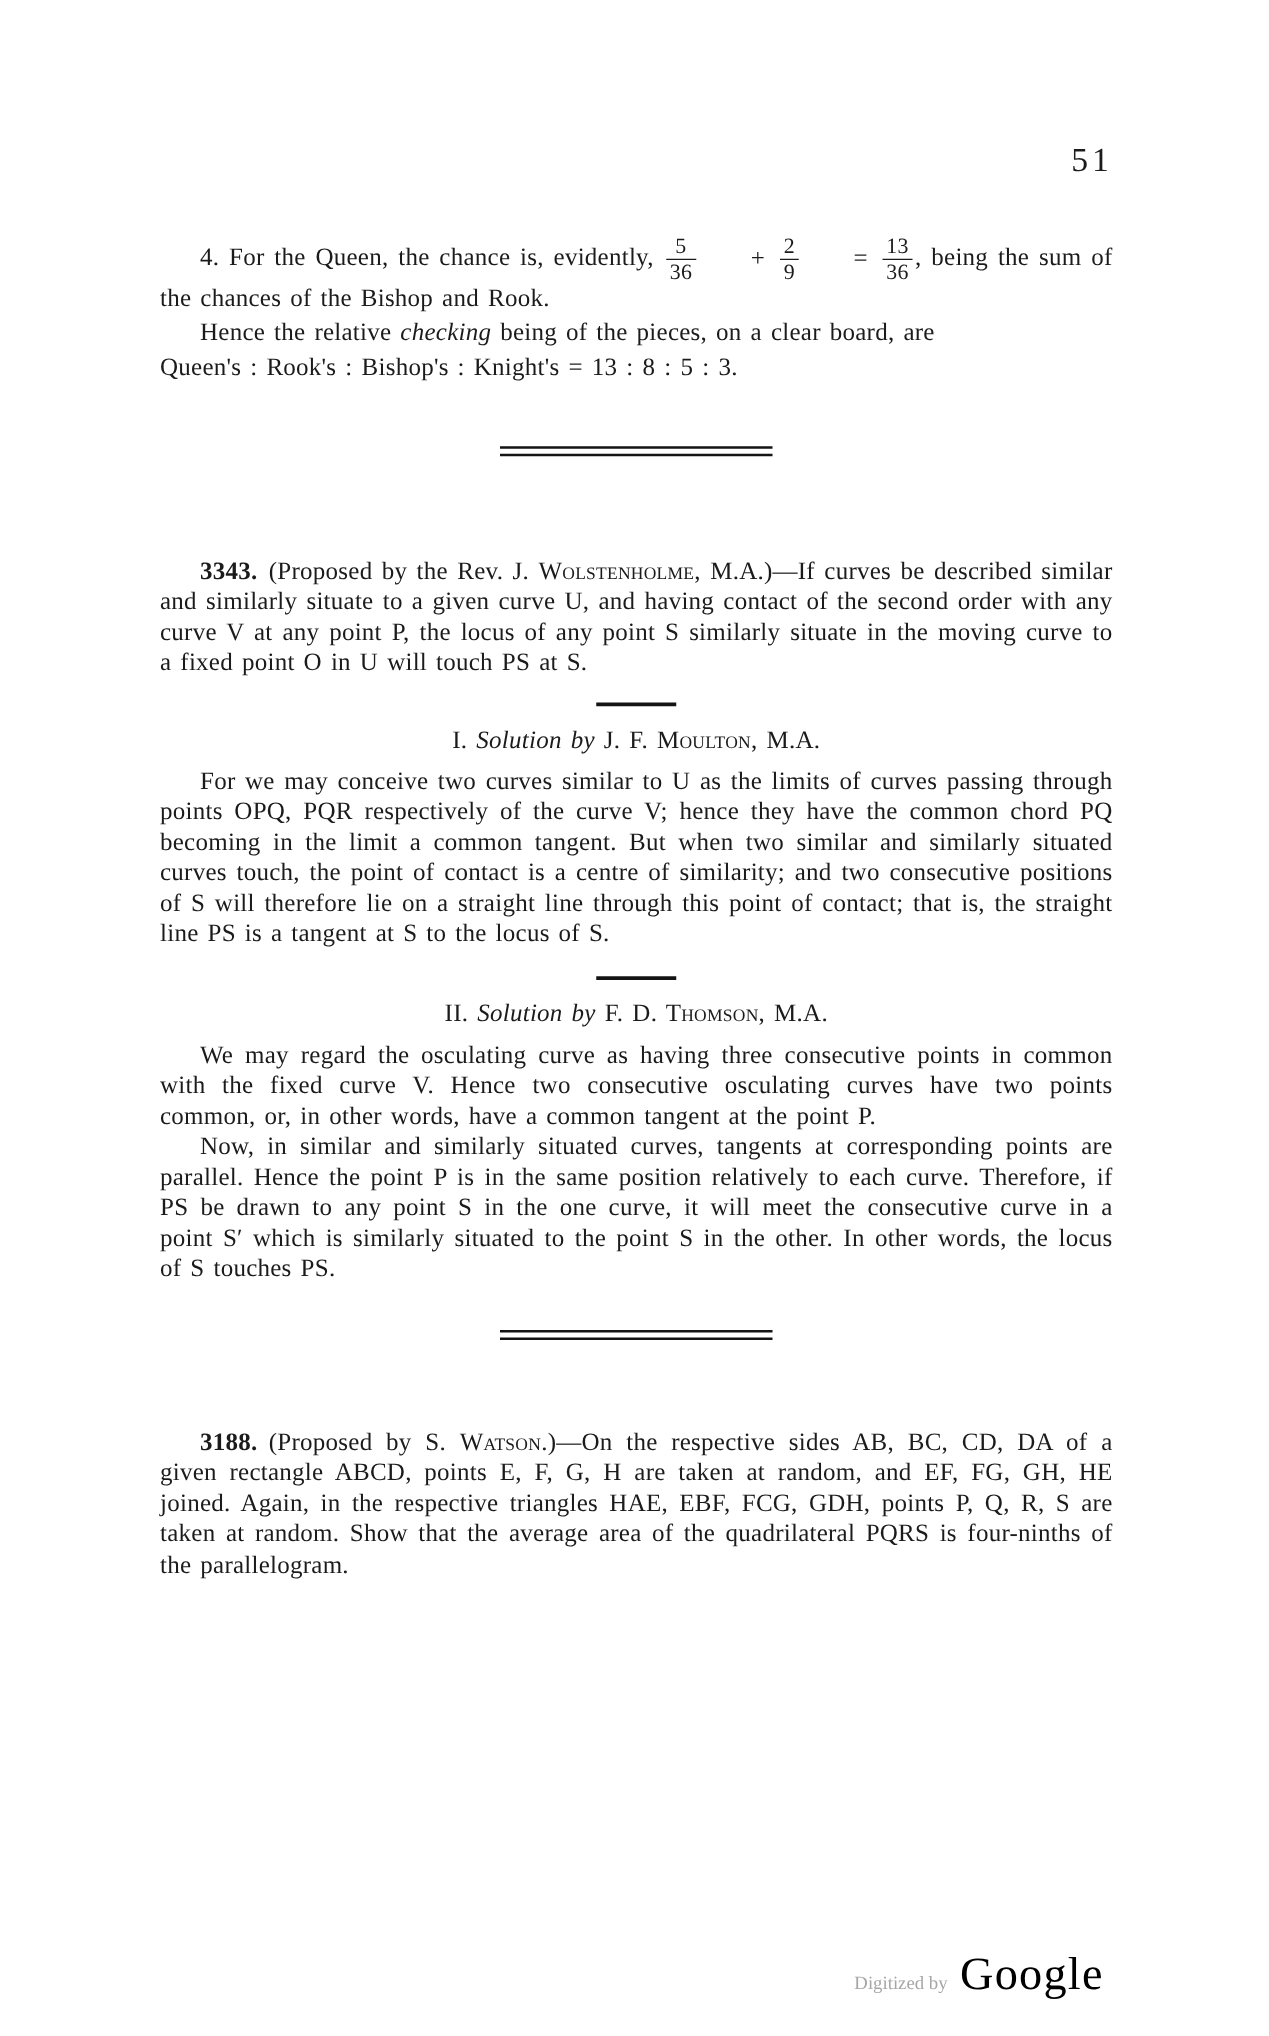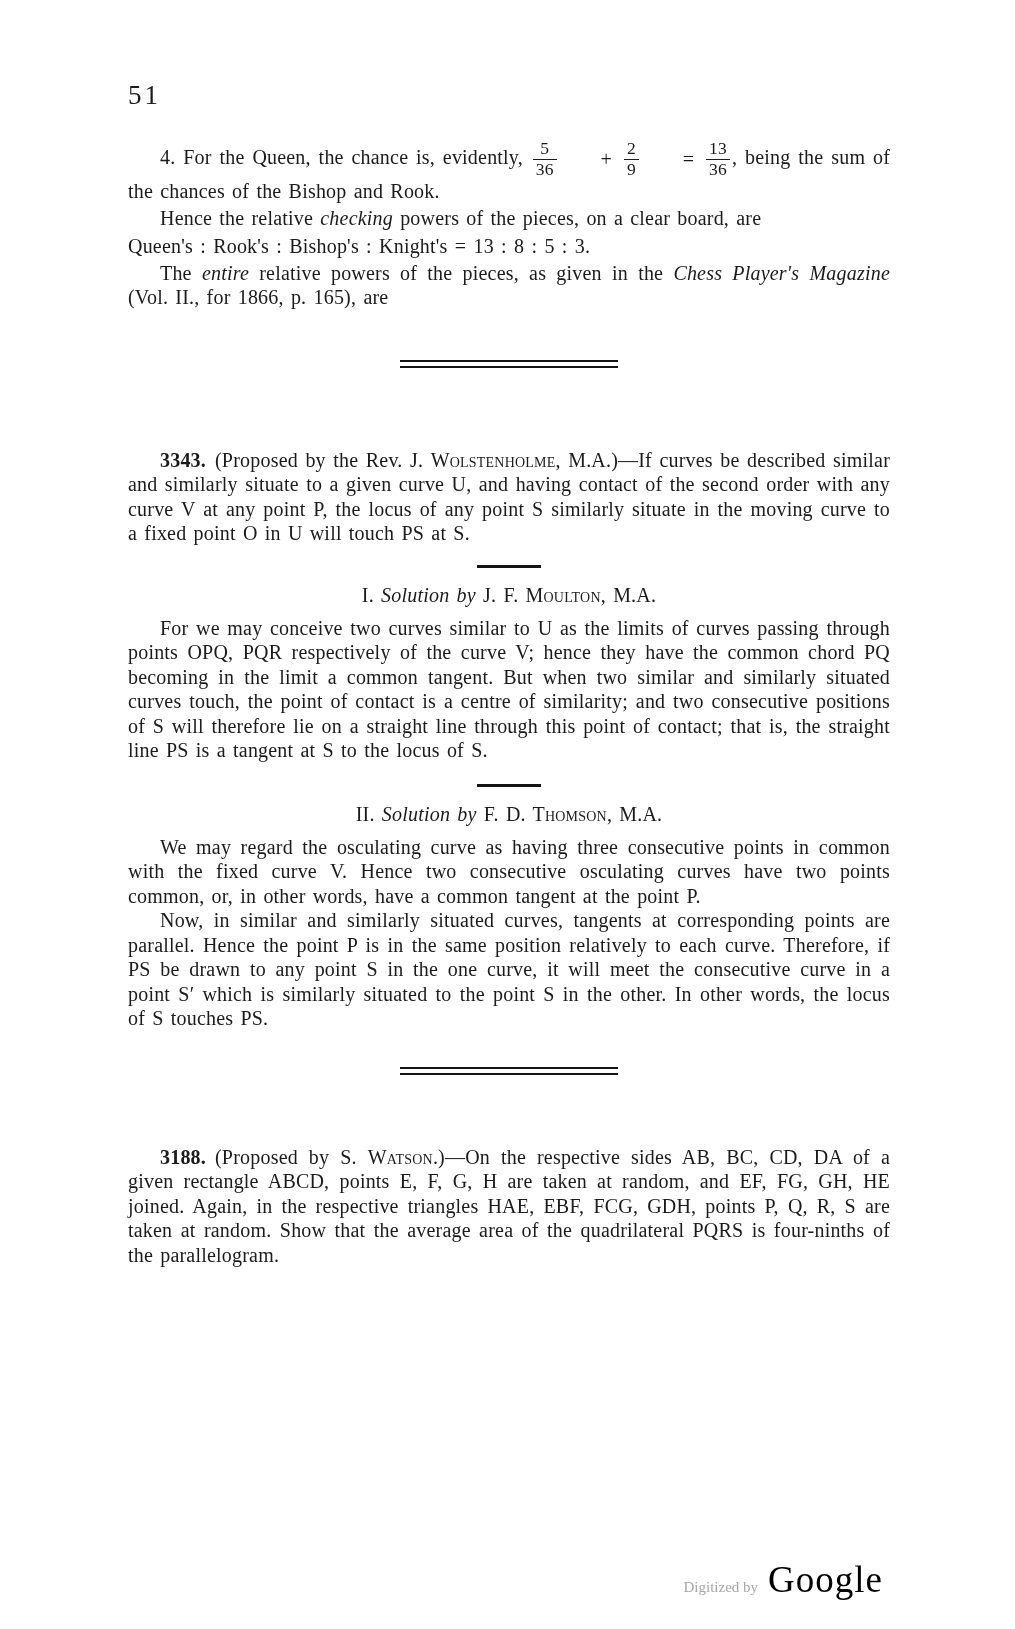--- a/index.html
+++ b/index.html
@@ -10,35 +10,35 @@
     color: #1b1b1b;
     font-family: "Liberation Serif", serif;
     position: relative;
     overflow: hidden;
   }
   .content {
     width: 762px;
     margin-left: 128px;
   }
   .page-number {
-    padding-top: 80px;
-    text-align: left;
+    padding-top: 113px;
+    text-align: right;
     font-size: 27px;
     font-weight: normal;
     letter-spacing: 3px;
   }
   p.body {
     font-size: 20px;
     line-height: 24.5px;
     text-align: justify;
     word-spacing: 2px;
     letter-spacing: 0.2px;
   }
   .indent { text-indent: 32px; }
-  .para1 { margin-top: 28px; }
+  .para1 { margin-top: 43px; }
   .hence { margin-top: 2px; }
   .ratio {
     text-align: center;
     text-indent: 0;
     margin: 4px 0 2px 0;
   }
   .entire { margin-top: 2px; }
   .ratio2 { margin-top: 3px; }
   .frac {
     display: inline-block;
@@ -112,25 +112,24 @@
   <h1 class="page-number">51</h1>
 
   <p class="body indent para1"><span class="item-no">4.</span>
     <span>For the Queen, the chance is, evidently,</span>
     <span class="frac"><span class="num">5</span><span class="den">36</span></span>
     <span class="op">+</span>
     <span class="frac"><span class="num">2</span><span class="den">9</span></span>
     <span class="op">=</span>
     <span class="frac"><span class="num">13</span><span class="den">36</span></span><span>, being the sum of the chances of the Bishop and Rook.</span></p>
 
-  <p class="body indent hence"><span>Hence the relative </span><em>checking</em><span> powers of the pieces, on a clear board, are</span></p>
+  <p class="body indent hence"><span>Hence the relative </span><em>checking</em><span> being of the pieces, on a clear board, are</span></p>
 
   <p class="body ratio">Queen's : Rook's : Bishop's : Knight's = 13 : 8 : 5 : 3.</p>
 
-  <p class="body indent entire"><span>The </span><em>entire</em><span> relative powers of the pieces, as given in the </span><em>Chess Player's Magazine</em><span> (Vol. II., for 1866, p. 165), are</span></p>
 
 
   <div class="rule-double rd1"></div>
 
   <p class="body indent prob3343"><b class="prob-no">3343.</b><span>(Proposed by the Rev. J. </span><span class="sc">Wolstenholme</span><span>, M.A.)—If curves be described similar and similarly situate to a given curve U, and having contact of the second order with any curve V at any point P, the locus of any point S similarly situate in the moving curve to a fixed point O in U will touch PS at S.</span></p>
 
   <div class="rule-short rs1"></div>
 
   <h3 class="sol-heading"><span>I.</span>
     <em>Solution by</em>

